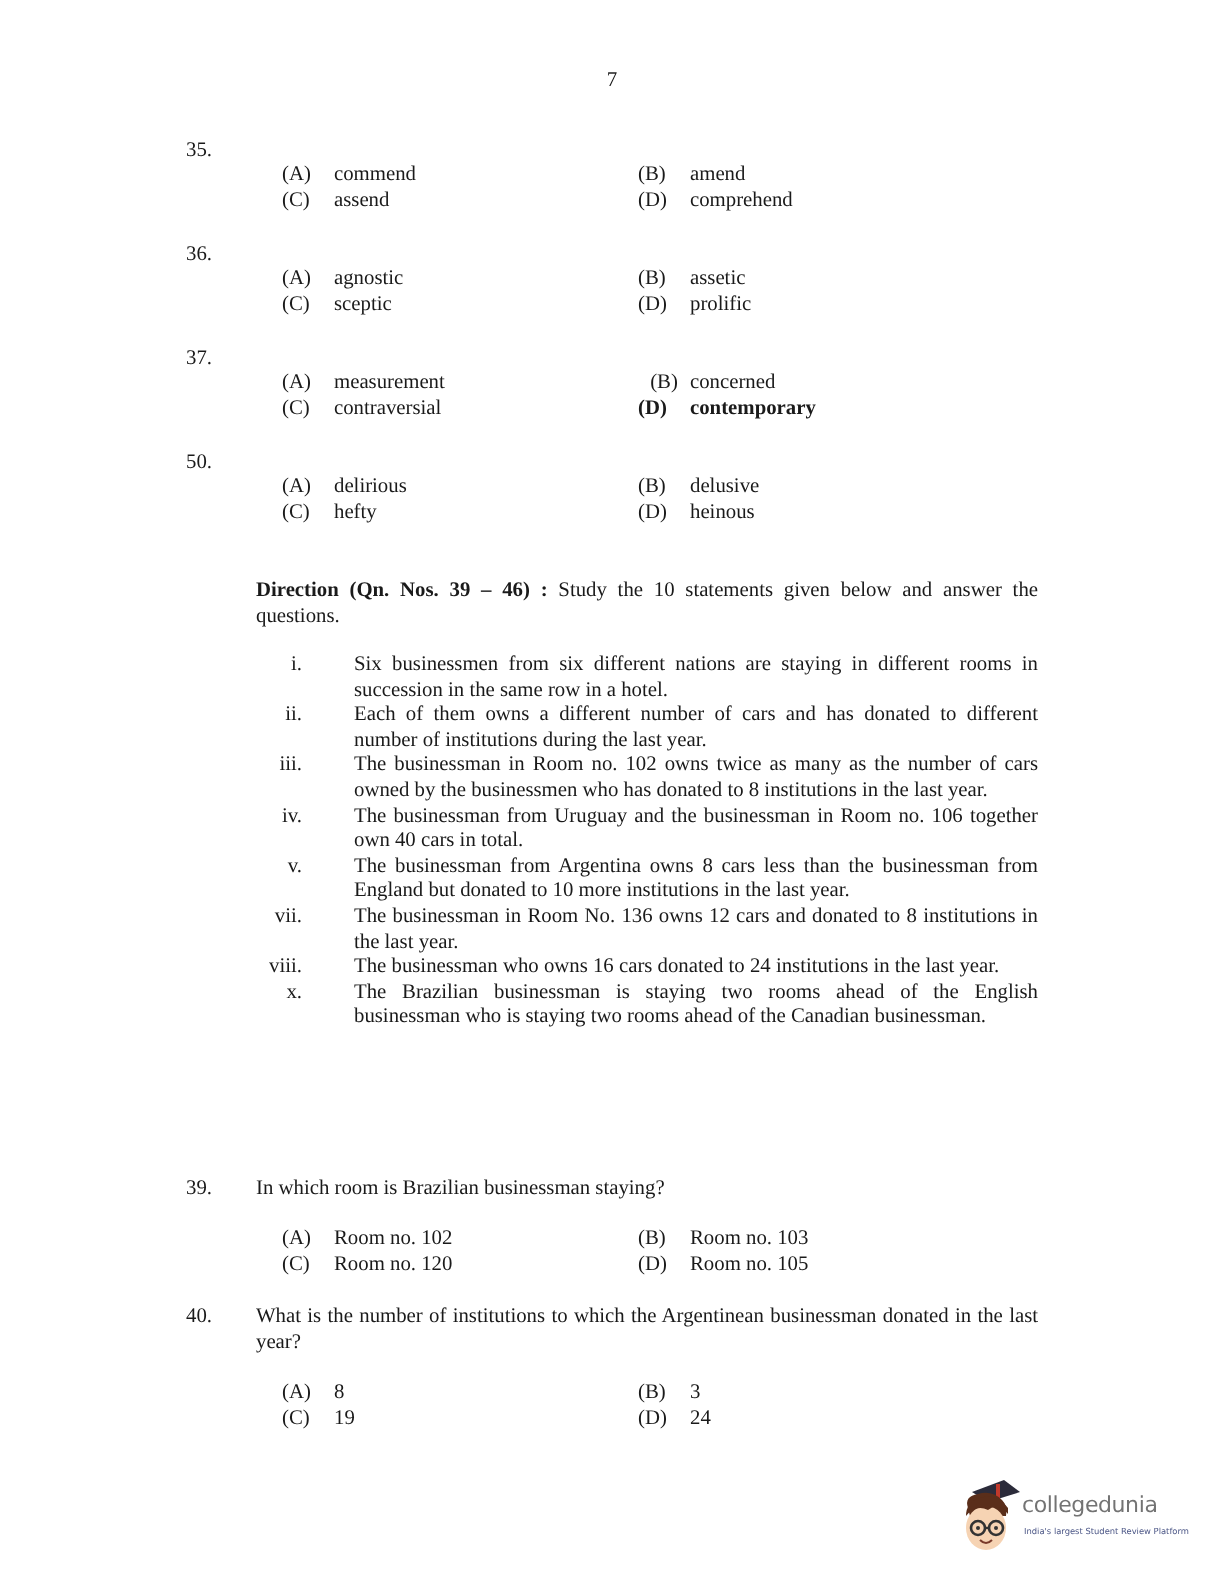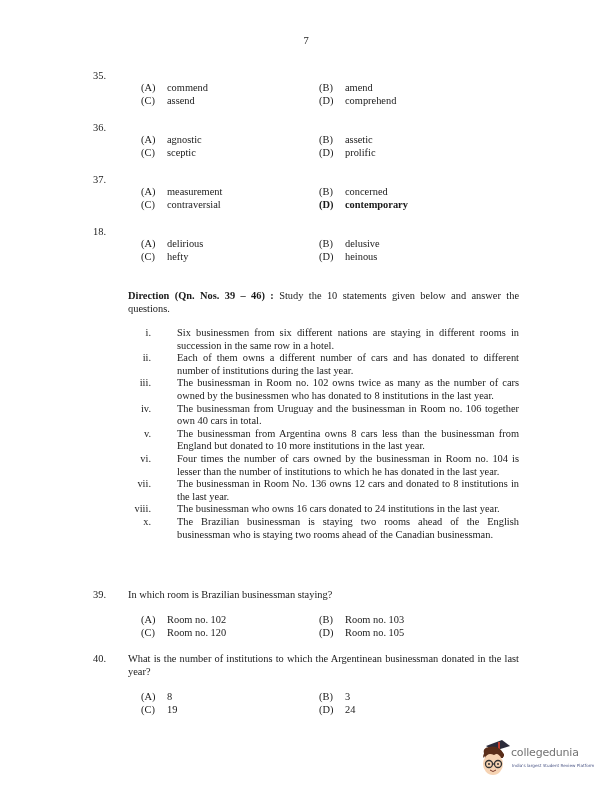--- a/index.html
+++ b/index.html
@@ -117,27 +117,27 @@
   <span class="q-num" style="top:0;">36.</span>
   <span class="opt col-left" style="top:12px;"><span class="letter">(A)</span><span>agnostic</span></span>
   <span class="opt col-right" style="top:12px;"><span class="letter">(B)</span><span>assetic</span></span>
   <span class="opt col-left" style="top:25px;"><span class="letter">(C)</span><span>sceptic</span></span>
   <span class="opt col-right" style="top:25px;"><span class="letter">(D)</span><span>prolific</span></span>
 </div>
 
 <div class="q-block" style="top:174px;">
   <span class="q-num" style="top:0;">37.</span>
   <span class="opt col-left" style="top:12px;"><span class="letter">(A)</span><span>measurement</span></span>
-  <span class="opt col-right" style="top:12px;"><span class="letter">(B)</span><span>concerned</span></span>
+  <span class="opt col-right" style="top:12px;text-align:center;"><span class="letter">(B)</span><span>concerned</span></span>
   <span class="opt col-left" style="top:25px;"><span class="letter">(C)</span><span>contraversial</span></span>
   <span class="opt col-right" style="top:25px;font-weight:bold;"><span class="letter">(D)</span><span>contemporary</span></span>
 </div>
 
 <div class="q-block" style="top:226px;">
-  <span class="q-num" style="top:0;">18.</span>
+  <span class="q-num" style="top:0;">50.</span>
   <span class="opt col-left" style="top:12px;"><span class="letter">(A)</span><span>delirious</span></span>
   <span class="opt col-right" style="top:12px;"><span class="letter">(B)</span><span>delusive</span></span>
   <span class="opt col-left" style="top:25px;"><span class="letter">(C)</span><span>hefty</span></span>
   <span class="opt col-right" style="top:25px;"><span class="letter">(D)</span><span>heinous</span></span>
 </div>
 
 <div class="direction"><b>Direction (Qn. Nos. 39 – 46) :</b><span> Study the 10 statements given below and answer the questions.</span></div>
 
 <div class="statements">
   <div class="stmt">
@@ -152,24 +152,20 @@
       <span class="roman">iii.</span>
       <span class="stmt-text">The businessman in Room no. 102 owns twice as many as the number of cars owned by the businessmen who has donated to 8 institutions in the last year.</span>
     </div>
   <div class="stmt">
       <span class="roman">iv.</span>
       <span class="stmt-text">The businessman from Uruguay and the businessman in Room no. 106 together own  40 cars in total.</span>
     </div>
   <div class="stmt">
       <span class="roman">v.</span>
       <span class="stmt-text">The businessman from Argentina owns 8 cars less than the businessman from England but donated to 10 more institutions in the last year.</span>
-    </div>
-  <div class="stmt">
-      <span class="roman">vi.</span>
-      <span class="stmt-text">Four times the number of cars owned by the businessman in Room no. 104 is lesser than the number of institutions to which he has donated in the last year.</span>
     </div>
   <div class="stmt">
       <span class="roman">vii.</span>
       <span class="stmt-text">The businessman in Room No. 136 owns 12 cars and donated to 8 institutions in the last year.</span>
     </div>
   <div class="stmt">
       <span class="roman">viii.</span>
       <span class="stmt-text">The businessman who owns 16 cars donated to 24 institutions in the last year.</span>
     </div>
   <div class="stmt">

